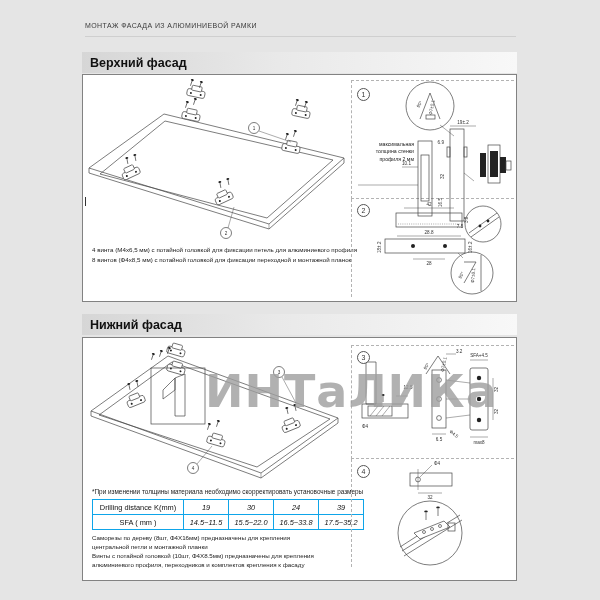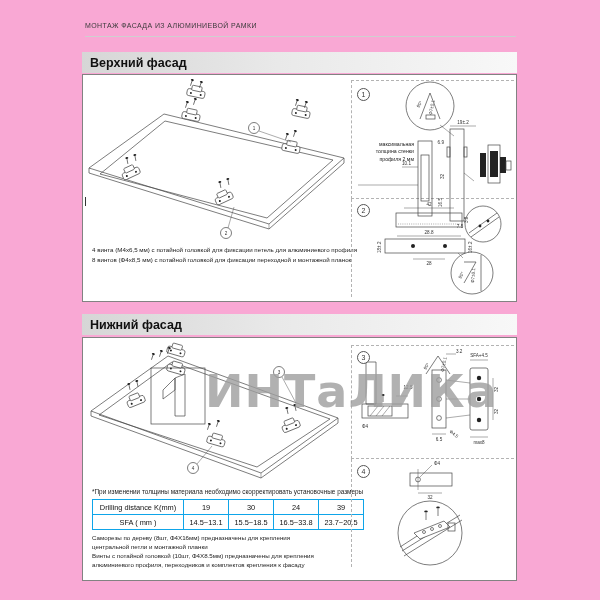--- a/index.html
+++ b/index.html
@@ -1,36 +1,36 @@
 <!DOCTYPE html>
 <html><head>
 <meta charset="utf-8">
 <style>
   html,body{margin:0;padding:0;background:#fff;}
-  .page{position:relative;width:600px;height:600px;background:#f9a8d4;
+  .page{position:relative;width:600px;height:600px;background:#e5e5e5;
         font-family:"Liberation Sans",sans-serif;color:#222;overflow:hidden;}
   .doc-header{position:absolute;left:85px;top:22px;font-size:7px;letter-spacing:.4px;color:#3a3a3a;}
   .header-rule{position:absolute;left:85px;top:36px;width:431px;height:1px;background:#cfcfcf;}
   .section-bar{position:absolute;left:82px;width:435px;height:21px;box-sizing:border-box;
         background:linear-gradient(90deg,#d6d6d6 0%,#e9e9e9 45%,#f8f8f8 100%);
         display:flex;align-items:center;padding-left:8px;font-size:12.5px;font-weight:bold;color:#111;}
   #bar-top{top:52px;} #bar-bottom{top:314px;}
   .panel-box{position:absolute;left:82px;width:435px;border:1px solid #828282;background:#fff;box-sizing:border-box;}
   #box-top{top:74px;height:228px;} #box-bottom{top:337px;height:244px;}
   .detail-panel{position:absolute;left:268px;width:163px;box-sizing:border-box;border-left:1px dashed #b3b3b3;}
   .detail-panel.first{border-top:1px dashed #b3b3b3;border-bottom:1px dashed #b3b3b3;}
   .badge{position:absolute;width:11px;height:11px;border:1px solid #555;border-radius:50%;
         font-size:7px;line-height:11px;text-align:center;color:#333;background:#fff;z-index:3;}
   .notes{position:absolute;left:9px;font-size:6.2px;line-height:1.6;color:#222;white-space:nowrap;}
   .maxnote{position:absolute;left:4px;top:60px;width:58px;text-align:right;font-size:5.2px;line-height:1.4;color:#222;}
   .maxnote span{display:block;}
   .footnote{position:absolute;left:9px;top:150px;font-size:6.4px;color:#222;white-space:nowrap;}
   .spec-table{position:absolute;left:9px;top:161px;border-collapse:collapse;font-size:7.4px;color:#111;}
   .spec-table td{border:1px solid #0ea5e9;text-align:center;height:14px;padding:0 2px;}
-  .spec-table td.c0{width:86px;} .spec-table td.cn{width:40px;}
+  .spec-table td.c0{width:86px;} .spec-table td.cn{width:40px;font-style:italic;}
   .bodytext{position:absolute;left:9px;top:196px;font-size:6.2px;line-height:1.45;color:#222;}
   .bodytext div{white-space:nowrap;}
   .tickmark{position:absolute;left:2px;top:122px;width:1px;height:9px;background:#333;}
   .wm{position:absolute;z-index:5;pointer-events:none;}
   .wm-text{left:122px;top:26px;font-size:46px;font-weight:bold;letter-spacing:1px;
         color:rgba(158,158,158,.8);font-family:"DejaVu Sans",sans-serif;transform:scaleY(.98);}
   svg{position:absolute;overflow:visible;}
   svg line,svg path,svg rect,svg circle,svg ellipse,svg polygon,svg polyline{stroke:#454545;stroke-width:.7;fill:none;}
   .dim{font-size:4.6px;fill:#333;stroke:none;font-family:"Liberation Sans",sans-serif;}
   .thin{stroke-width:.45;}
@@ -358,24 +358,24 @@
       <tbody>
           <tr>
         <td class="c0">Drilling distance K(mm)</td>
         <td class="cn">19</td>
         <td class="cn">30</td>
         <td class="cn">24</td>
         <td class="cn">39</td>
       </tr>
       <tr>
         <td class="c0">SFA ( mm )</td>
-        <td class="cn">14.5~13.1</td>
-        <td class="cn">15.5~18.5</td>
+        <td class="cn">14.5~11.5</td>
+        <td class="cn">15.5~22.0</td>
         <td class="cn">16.5~33.8</td>
-        <td class="cn">23.7~20.5</td>
+        <td class="cn">17.5~35.2</td>
       </tr>
     </tbody>
       </table>
 
     <div class="bodytext">
       <div>Саморезы по дереву (8шт, Ф4Х16мм) предназначены для крепления</div>
       <div>центральной петли и монтажной планки</div>
       <div>Винты с потайной головкой (10шт, Ф4Х8.5мм) предназначены для крепления</div>
       <div>алюминиевого профиля, переходников и комплектов крепления к фасаду</div>
     </div>

